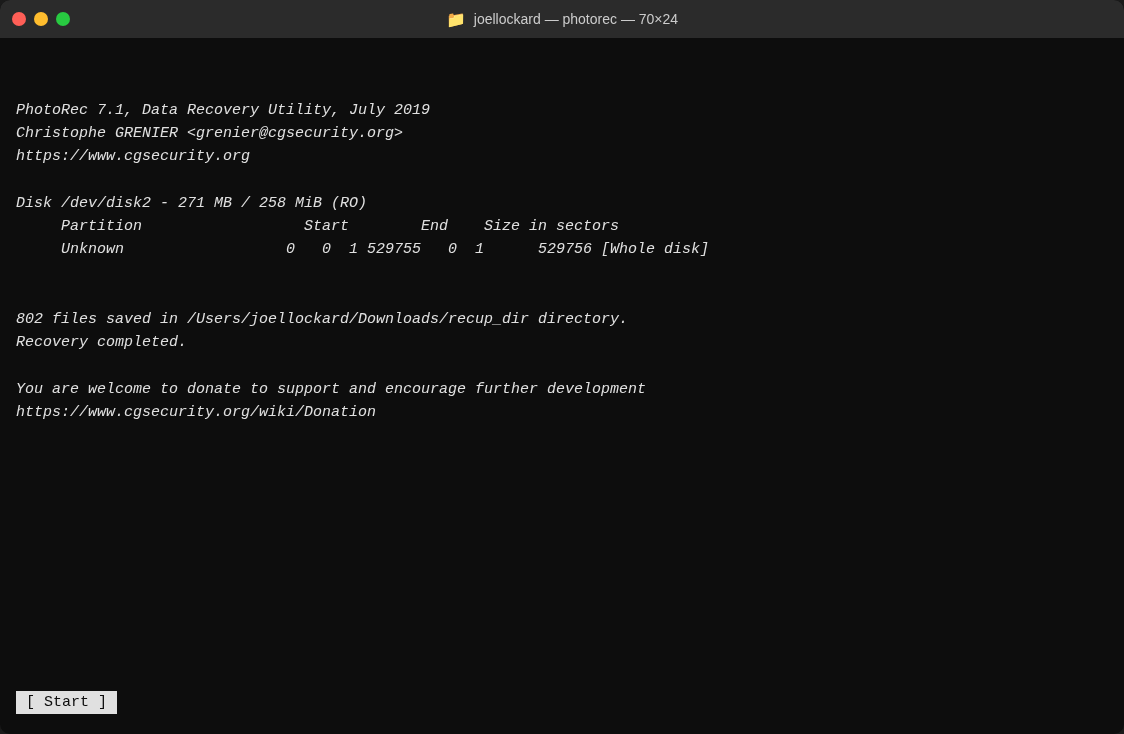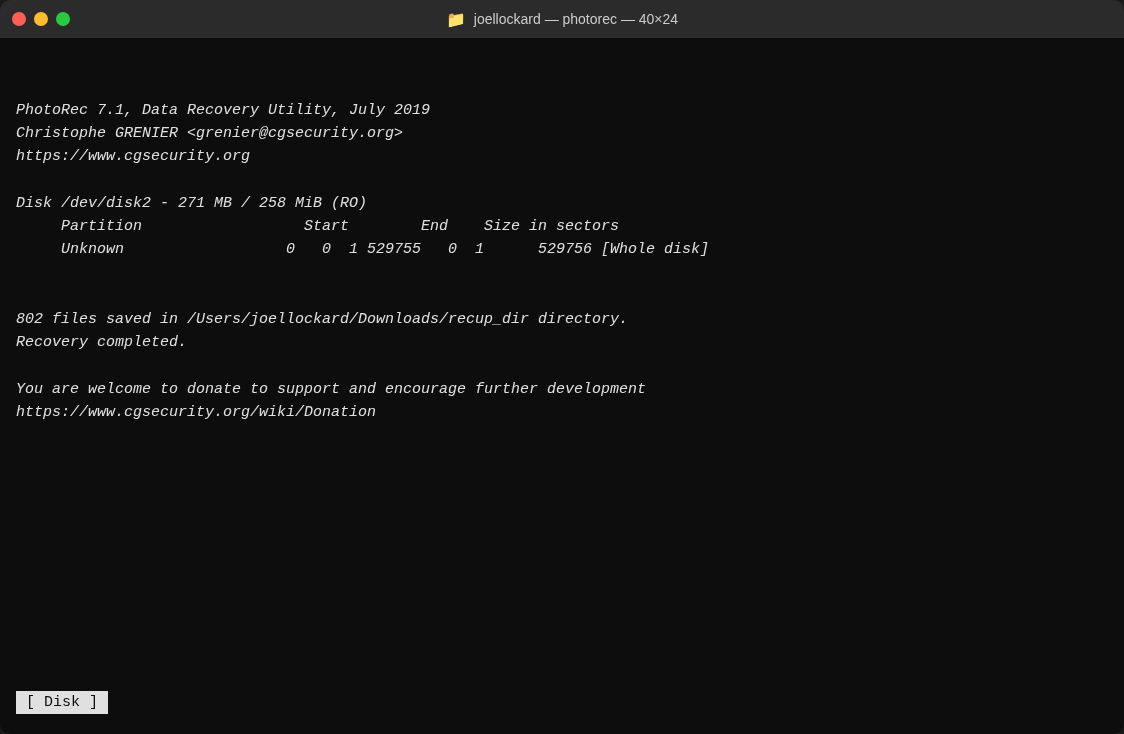--- a/index.html
+++ b/index.html
@@ -111,21 +111,21 @@
 
 <div class="window">
   <div class="titlebar">
     <div class="traffic-lights">
       <div class="traffic-light close"></div>
       <div class="traffic-light minimize"></div>
       <div class="traffic-light maximize"></div>
     </div>
     <div class="title-area">
       <span class="title-icon">📁</span>
-      <span>joellockard — photorec — 40×24</span>
+      <span>joellockard — photorec — 70×24</span>
     </div>
   </div>
 
   <div class="terminal-body">
     <div id="terminal-lines"><span class="line">PhotoRec 7.1, Data Recovery Utility, July 2019</span><span class="line">Christophe GRENIER &lt;grenier@cgsecurity.org&gt;</span><span class="line">https://www.cgsecurity.org</span><span class="line">&nbsp;</span><span class="line">Disk /dev/disk2 - 271 MB / 258 MiB (RO)</span><span class="line">     Partition                  Start        End    Size in sectors</span><span class="line">     Unknown                  0   0  1 529755   0  1      529756 [Whole disk]</span><span class="line">&nbsp;</span><span class="line">&nbsp;</span><span class="line">802 files saved in /Users/joellockard/Downloads/recup_dir directory.</span><span class="line">Recovery completed.</span><span class="line">&nbsp;</span><span class="line">You are welcome to donate to support and encourage further development</span><span class="line">https://www.cgsecurity.org/wiki/Donation</span></div>
-    <button class="quit-button">[ Disk ]</button>
+    <button class="quit-button">[ Start ]</button>
   </div>
 </div>
 
 </body></html>

